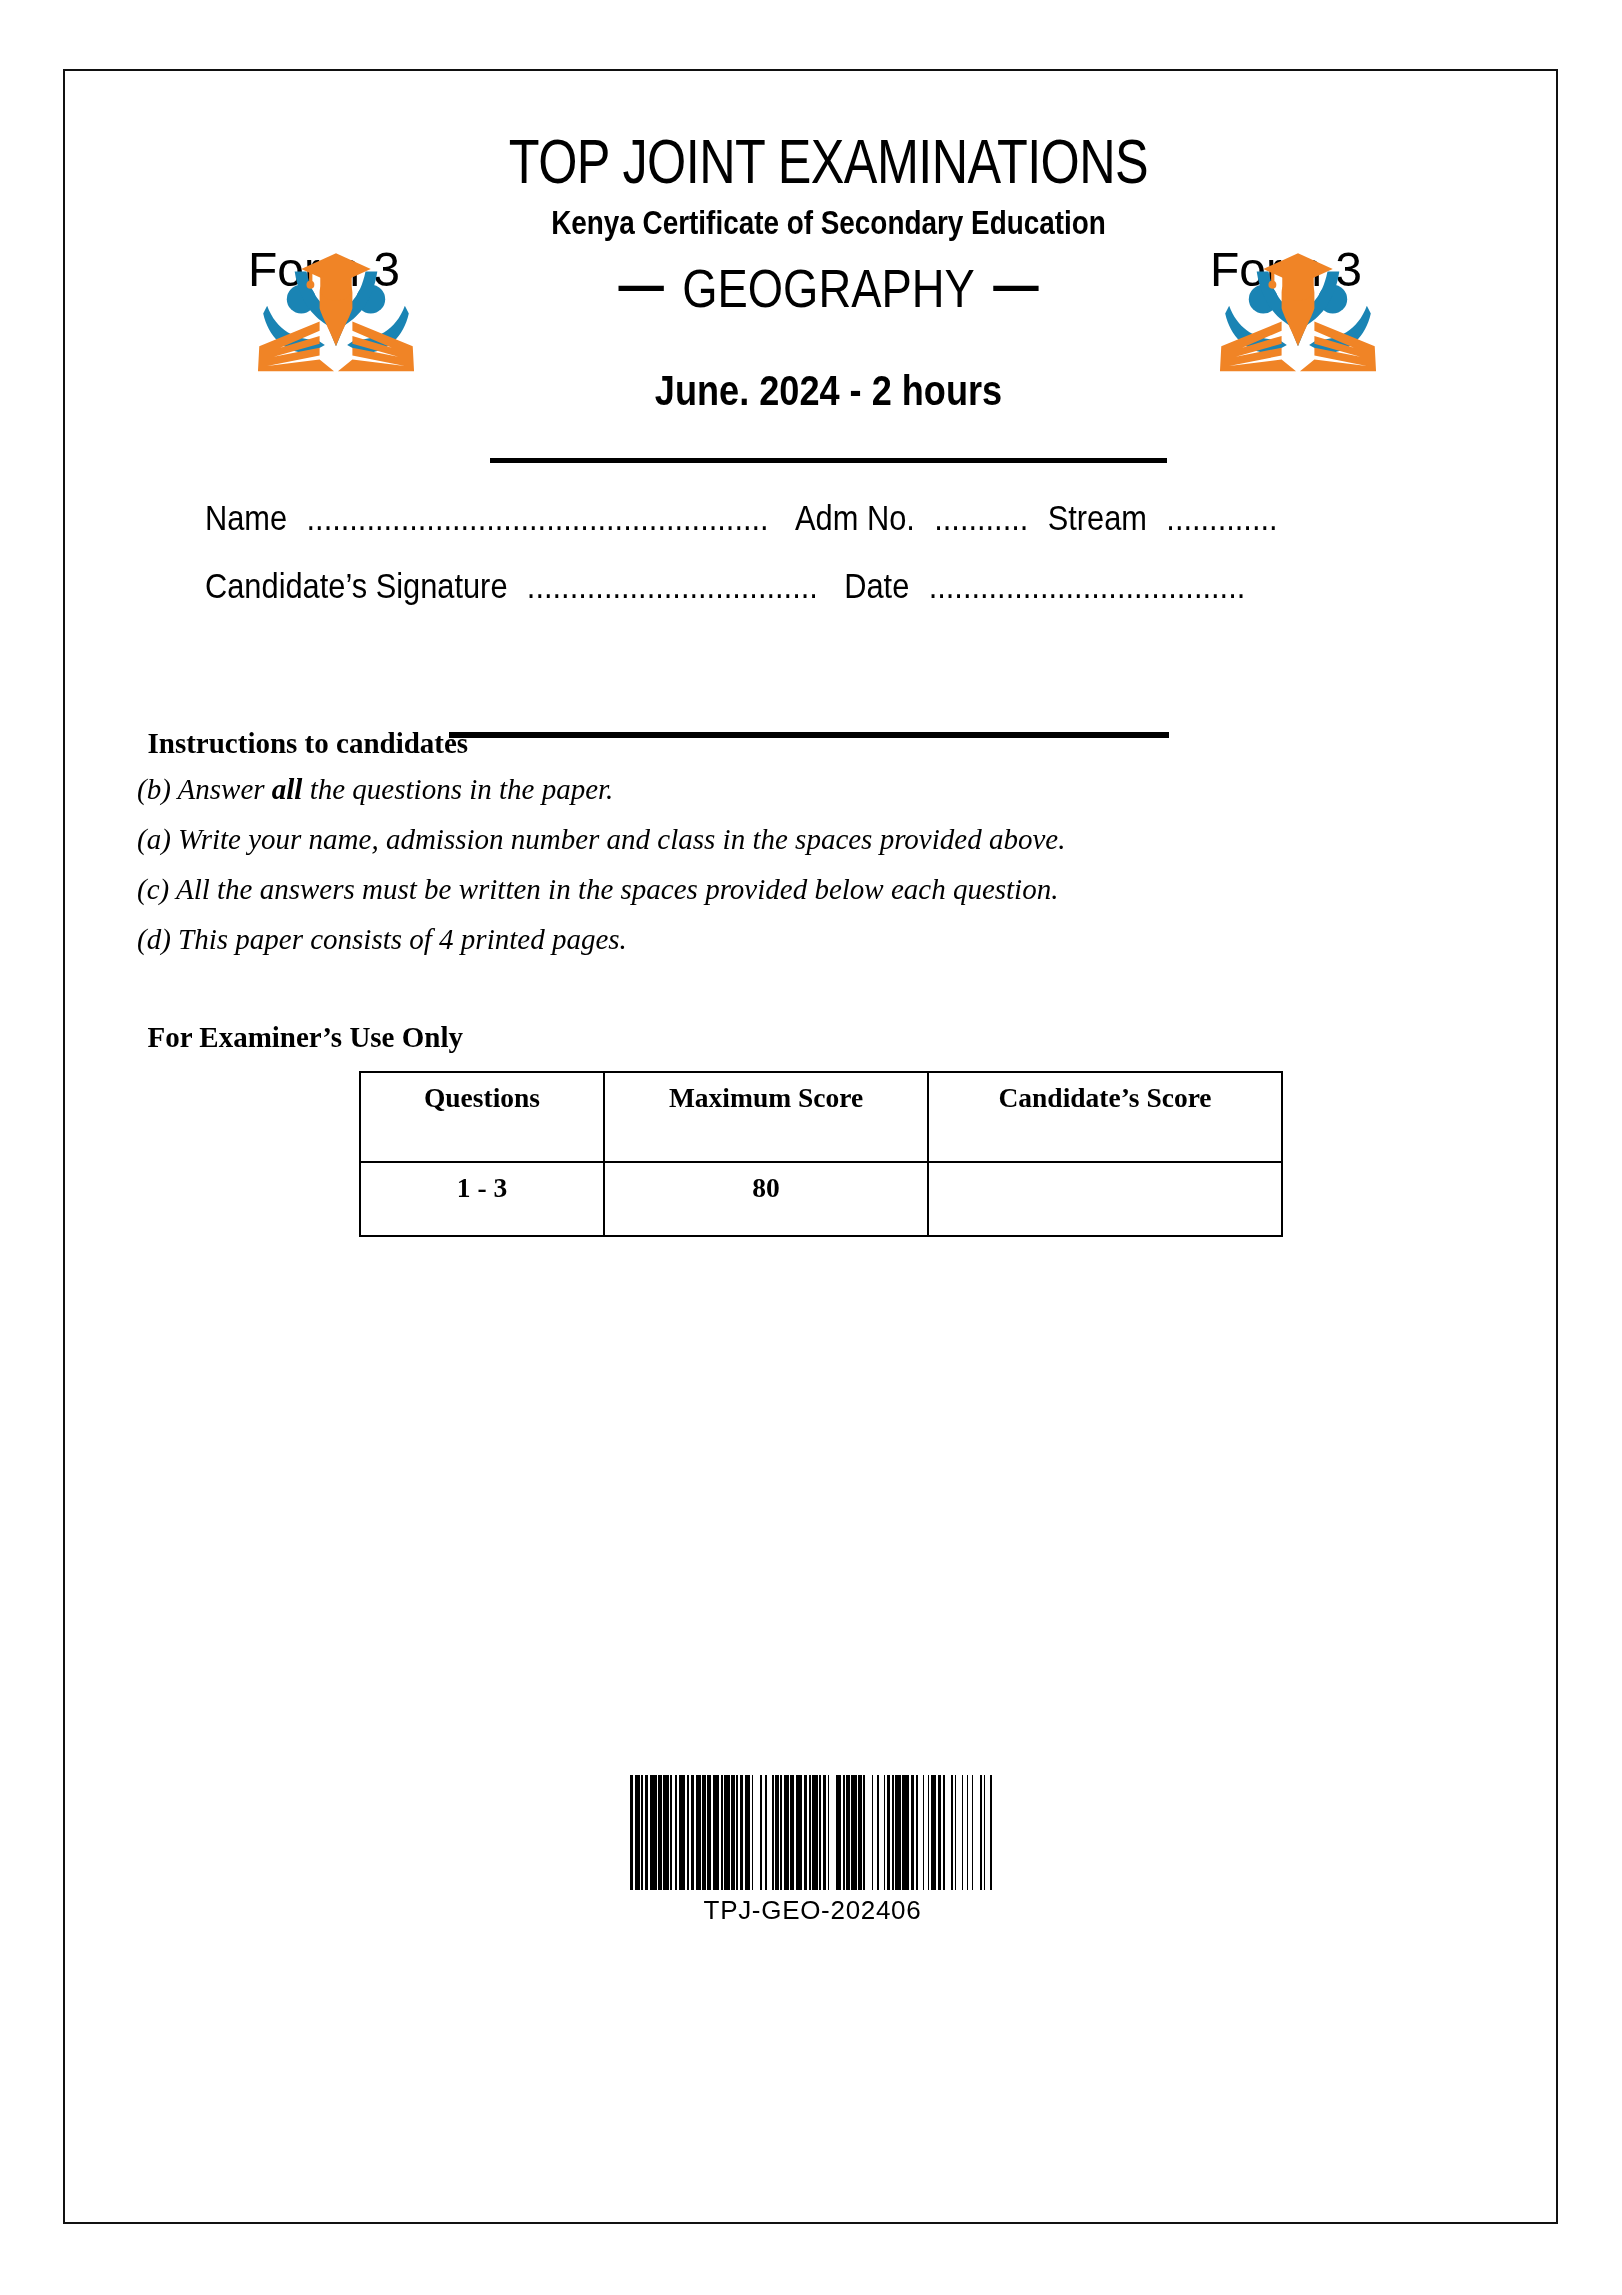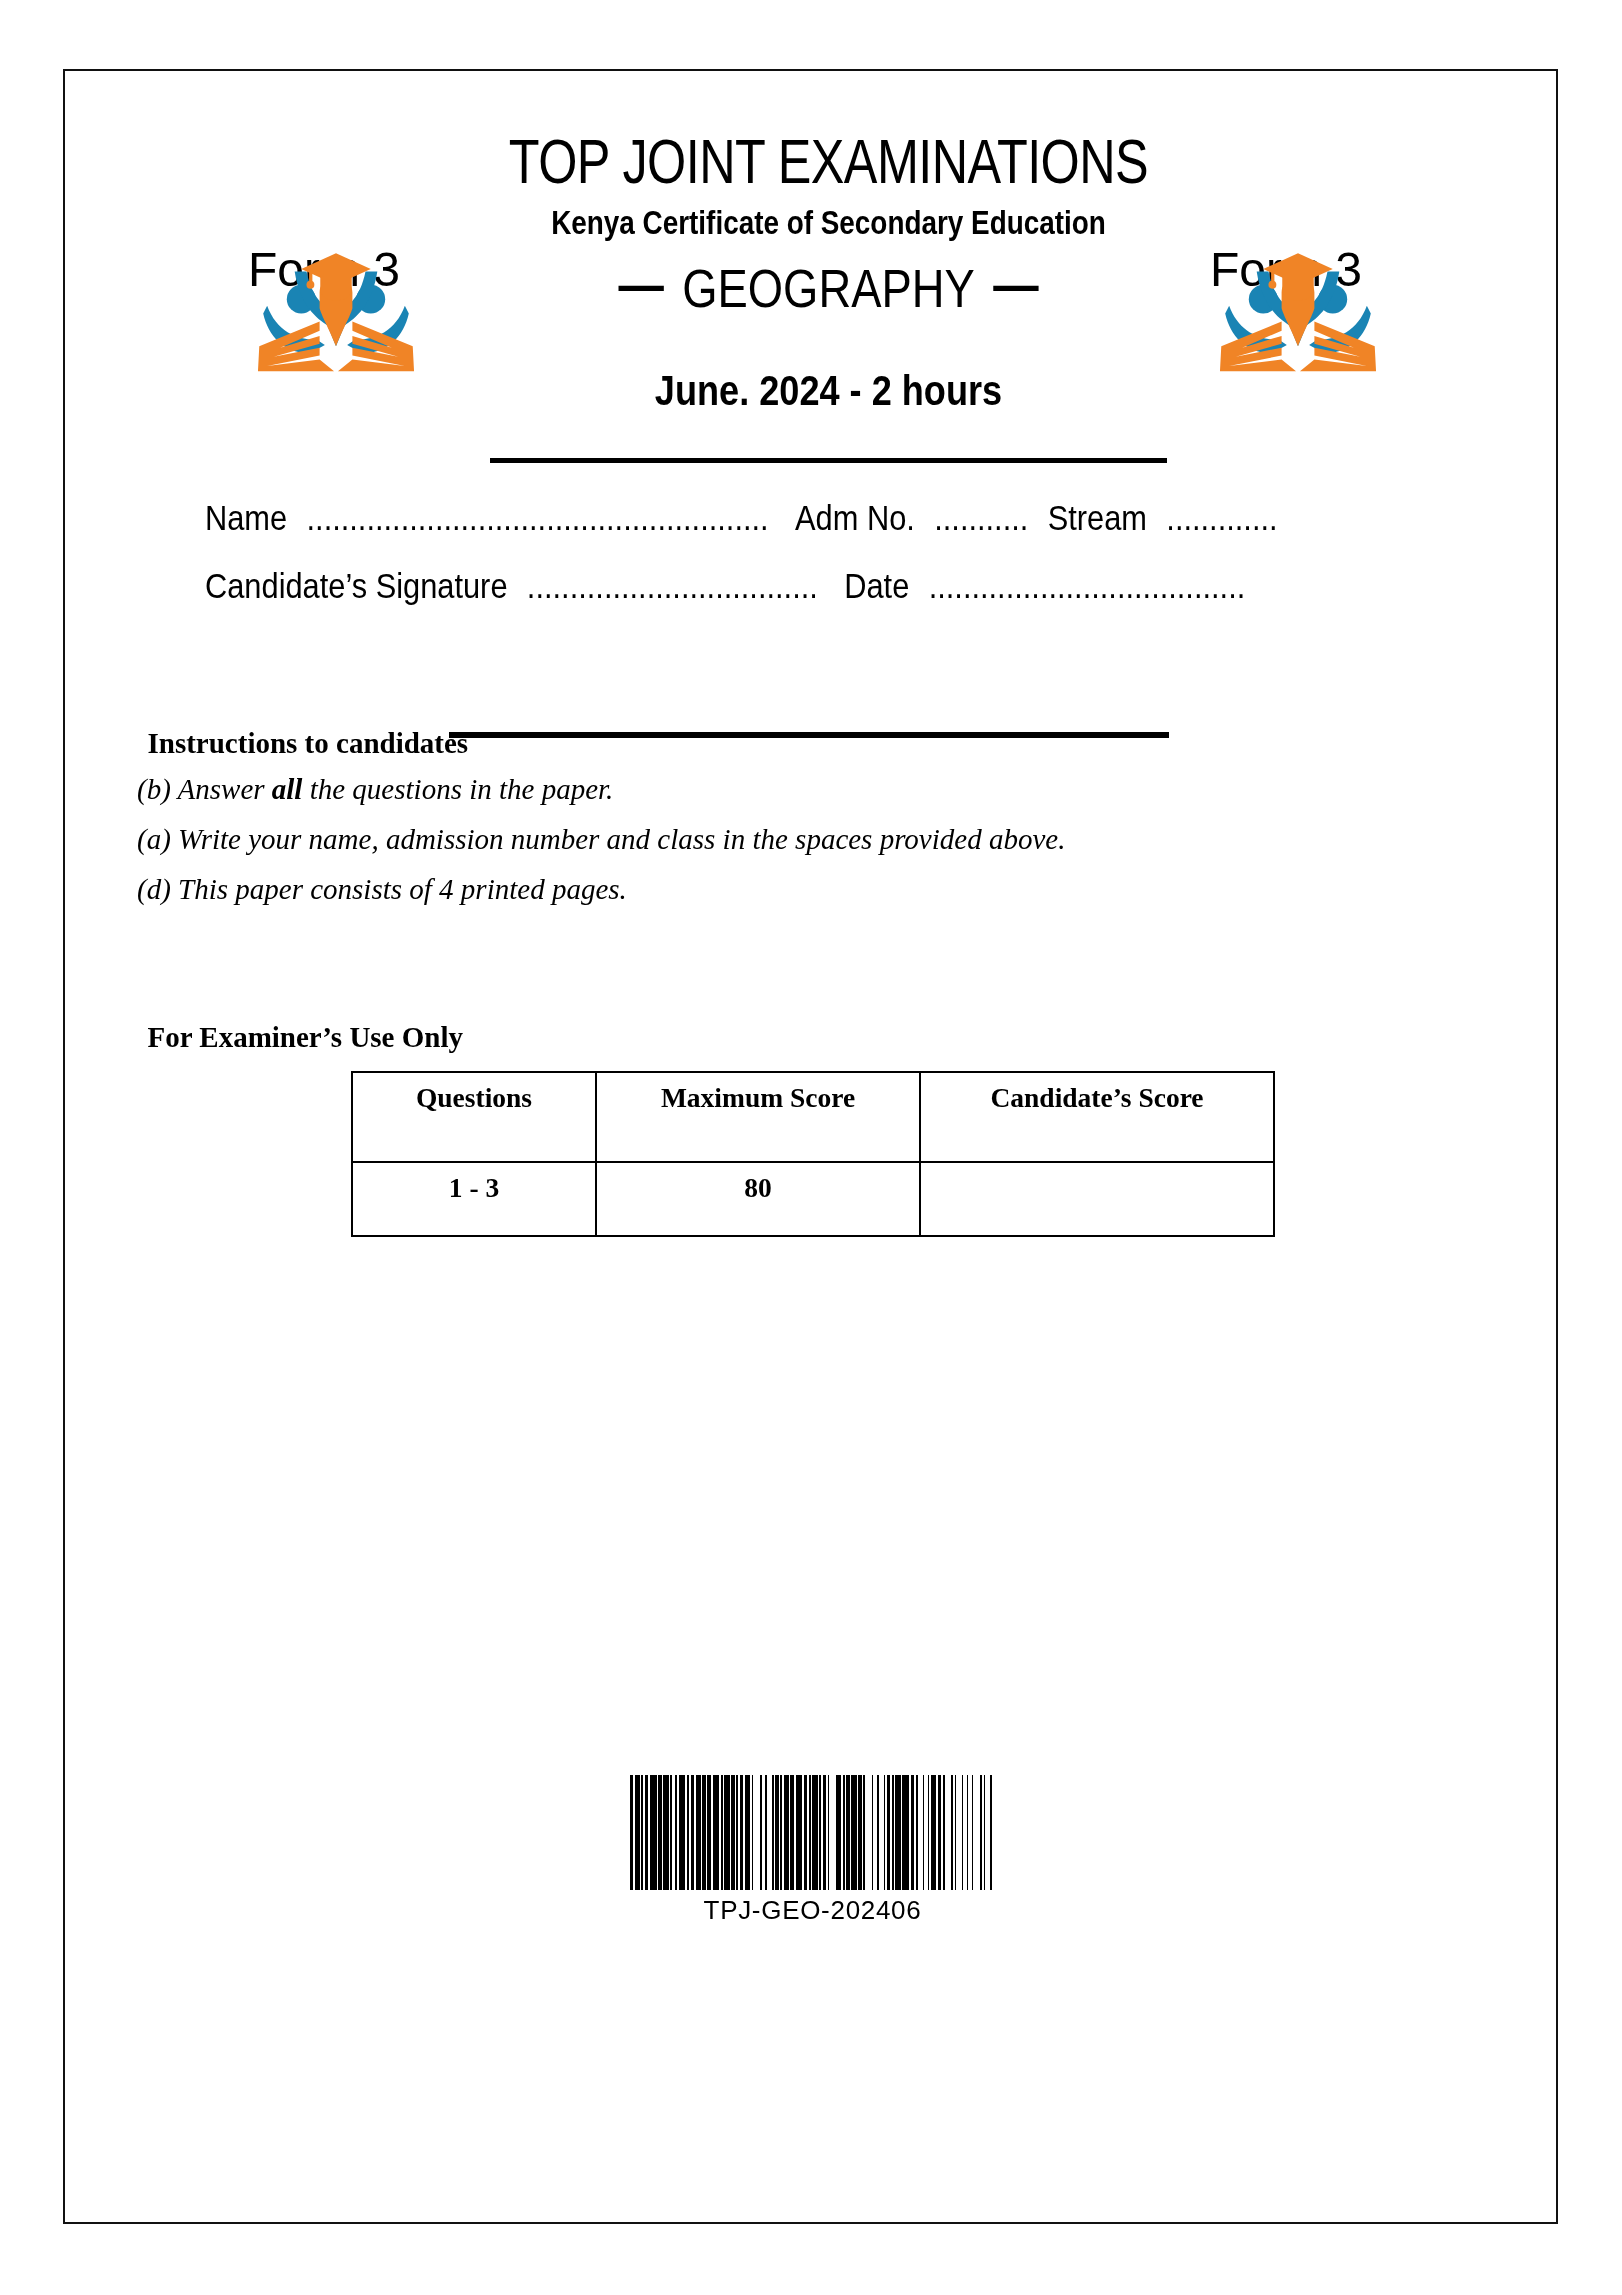--- a/index.html
+++ b/index.html
@@ -183,21 +183,21 @@
     font-family: "Liberation Serif", serif;
     font-weight: bold;
     font-size: 29px;
     line-height: 1;
     margin-left: 10.5px;
     margin-bottom: 15.7px;
     white-space: nowrap;
   }
   #score-table {
     position: absolute;
-    left: 214px;
+    left: 222px;
     top: 48px;
     border-collapse: collapse;
     table-layout: fixed;
     padding-left: 16px;
   }
   #score-table td, #score-table th {
     border: 2px solid #000000;
     font-family: "Liberation Serif", serif;
     font-size: 27.5px;
     font-weight: bold;
@@ -310,20 +310,24 @@
     <div class="instruction-item">
       <span>(b)</span>
       <span>Answer </span><b>all</b><span> the questions in the paper.</span>
     </div>
 
     <div class="instruction-item">
       <span>(a)</span>
       <span>Write your name, admission number and class in the spaces provided above.</span>
     </div>
 
+    <div class="instruction-item">
+      <span>(c)</span>
+      <span>All the answers must be written in the spaces provided below each question.</span>
+    </div>
 
     <div class="instruction-item">
       <span>(d)</span>
       <span>This paper consists of 4 printed pages.</span>
     </div>
   </div>
 
   <div id="examiner-block">
     <div class="examiner-heading">For Examiner’s Use Only</div>
 

